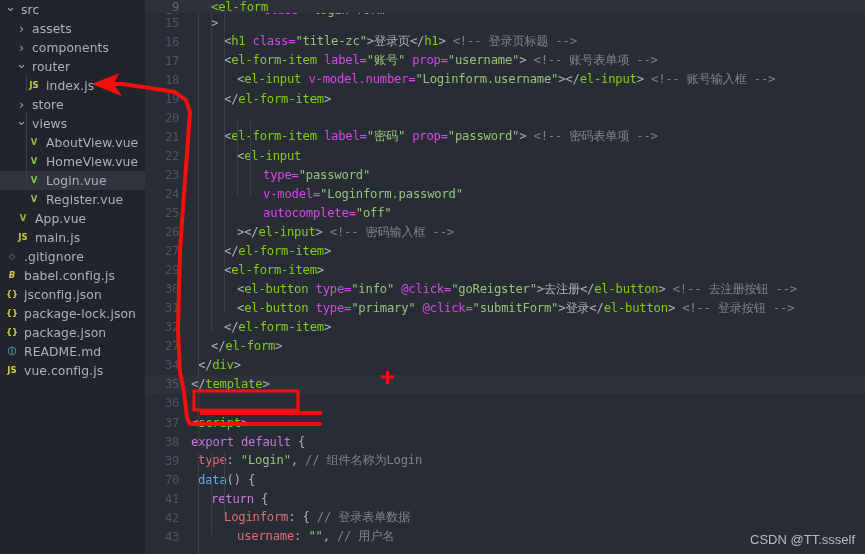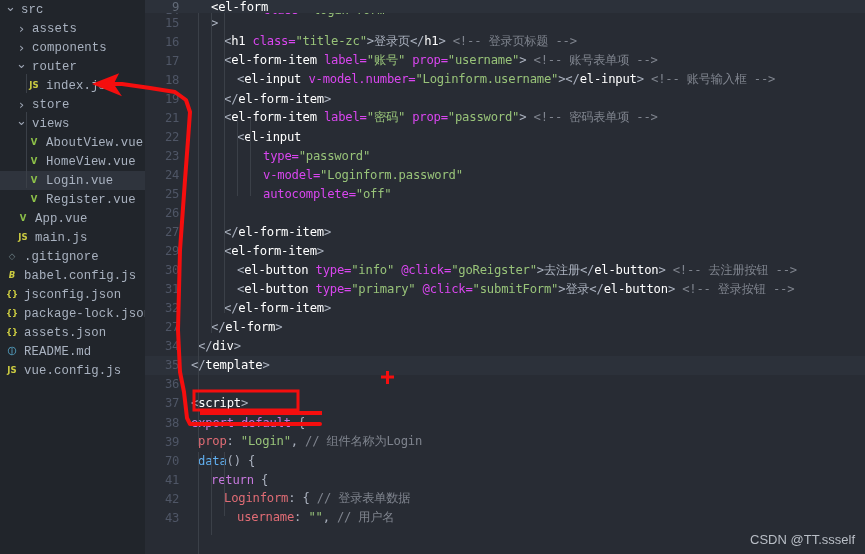--- a/index.html
+++ b/index.html
@@ -53,21 +53,20 @@
     text-align: center;
     font-size: 8.5px;
     font-weight: bold;
     font-family: "DejaVu Sans", sans-serif;
     line-height: 1;
   }
   .tree-row .label {
     padding-left: 4px;
     font-size: 12.3px;
     letter-spacing: 0.1px;
-    font-family: Liberation Mono, monospace;
   }
   .ic-js { color: #cbcb41; font-size: 8px; }
   .ic-vue { color: #8dc149; font-size: 12px; }
   .ic-json { color: #cbcb41; font-size: 11px; }
   .ic-md { color: #519aba; font-size: 11px; }
   .ic-babel { color: #cbcb41; font-size: 11px; font-style: italic; }
   .ic-git { color: #6d8086; font-size: 11px; }
   
   .guide {
     position: absolute;
@@ -149,21 +148,21 @@
 
   
   .ind {
     position: absolute;
     width: 1px;
     background: #3b4048;
     z-index: 1;
   }
 
   
-  .t-tag   { color: #ffffff; text-align: right; }
+  .t-tag   { color: #84cc16; text-align: right; }
   .t-punc  { color: #abb2bf; }
   .t-attr  { color: #d946ef; }
   .t-str   { color: #98c379; }
   .t-cmt   { color: #7f848e; }
   .t-kw    { color: #c678dd; }
   .t-fn    { color: #61afef; }
   .t-prop  { color: #e06c75; }
   .t-txt   { color: #abb2bf; }
   .anno-svg { position: absolute; left: 0; top: 0; z-index: 30; pointer-events: none; }
 
@@ -265,21 +264,21 @@
           <span class="label">jsconfig.json</span>
         </div>
         <div class="tree-row">
           <span style="display: inline-block; flex: 0 0 auto; width: 4px;"></span>
           <span class="ficon ic-json">{}</span>
           <span class="label">package-lock.json</span>
         </div>
         <div class="tree-row">
           <span style="display: inline-block; flex: 0 0 auto; width: 4px;"></span>
           <span class="ficon ic-json">{}</span>
-          <span class="label">assets.json</span>
+          <span class="label">package.json</span>
         </div>
         <div class="tree-row">
           <span style="display: inline-block; flex: 0 0 auto; width: 4px;"></span>
           <span class="ficon ic-md">ⓘ</span>
           <span class="label">README.md</span>
         </div>
         <div class="tree-row">
           <span style="display: inline-block; flex: 0 0 auto; width: 4px;"></span>
           <span class="ficon ic-js">JS</span>
           <span class="label">vue.config.js</span>
@@ -300,38 +299,39 @@
     <div class="ind" style="left:53px; top:452px; height:102px;"></div>
     <div class="ind" style="left:66px; top:452px; height:83px;"></div>
     <div class="ind" style="left:79px; top:452px; height:64px;"></div>
 
     <div class="code-layer" id="code-layer" style="top: 13px;">
         <div class="line"><span class="ln">15</span><span class="code" style="padding-left: 20px;"><span class="t-punc">&gt;</span></span></div>
         <div class="line"><span class="ln">16</span><span class="code" style="padding-left: 33px;"><span class="t-punc">&lt;</span><span class="t-tag">h1</span><span class="t-txt"> </span><span class="t-attr">class=</span><span class="t-str">"title-zc"</span><span class="t-punc">&gt;</span><span class="t-txt">登录页</span><span class="t-punc">&lt;/</span><span class="t-tag">h1</span><span class="t-punc">&gt;</span><span class="t-txt"> </span><span class="t-cmt">&lt;!-- 登录页标题 --&gt;</span></span></div>
         <div class="line"><span class="ln">17</span><span class="code" style="padding-left: 33px;"><span class="t-punc">&lt;</span><span class="t-tag">el-form-item</span><span class="t-txt"> </span><span class="t-attr">label=</span><span class="t-str">"账号"</span><span class="t-txt"> </span><span class="t-attr">prop=</span><span class="t-str">"username"</span><span class="t-punc">&gt;</span><span class="t-txt"> </span><span class="t-cmt">&lt;!-- 账号表单项 --&gt;</span></span></div>
         <div class="line"><span class="ln">18</span><span class="code" style="padding-left: 46px;"><span class="t-punc">&lt;</span><span class="t-tag">el-input</span><span class="t-txt"> </span><span class="t-attr">v-model.number=</span><span class="t-str">"Loginform.username"</span><span class="t-punc">&gt;</span><span class="t-punc">&lt;/</span><span class="t-tag">el-input</span><span class="t-punc">&gt;</span><span class="t-txt"> </span><span class="t-cmt">&lt;!-- 账号输入框 --&gt;</span></span></div>
         <div class="line"><span class="ln">19</span><span class="code" style="padding-left: 33px;"><span class="t-punc">&lt;/</span><span class="t-tag">el-form-item</span><span class="t-punc">&gt;</span></span></div>
+        <div class="line"><span class="ln">20</span><span class="code" style="padding-left: 33px;"></span></div>
         <div class="line"><span class="ln">21</span><span class="code" style="padding-left: 33px;"><span class="t-punc">&lt;</span><span class="t-tag">el-form-item</span><span class="t-txt"> </span><span class="t-attr">label=</span><span class="t-str">"密码"</span><span class="t-txt"> </span><span class="t-attr">prop=</span><span class="t-str">"password"</span><span class="t-punc">&gt;</span><span class="t-txt"> </span><span class="t-cmt">&lt;!-- 密码表单项 --&gt;</span></span></div>
         <div class="line"><span class="ln">22</span><span class="code" style="padding-left: 46px;"><span class="t-punc">&lt;</span><span class="t-tag">el-input</span></span></div>
         <div class="line"><span class="ln">23</span><span class="code" style="padding-left: 72px;"><span class="t-attr">type=</span><span class="t-str">"password"</span></span></div>
         <div class="line"><span class="ln">24</span><span class="code" style="padding-left: 72px;"><span class="t-attr">v-model=</span><span class="t-str">"Loginform.password"</span></span></div>
         <div class="line"><span class="ln">25</span><span class="code" style="padding-left: 72px;"><span class="t-attr">autocomplete=</span><span class="t-str">"off"</span></span></div>
-        <div class="line"><span class="ln">26</span></div>
+        <div class="line"><span class="ln">26</span><span class="code" style="padding-left: 46px;"><span class="t-punc">&gt;</span><span class="t-punc">&lt;/</span><span class="t-tag">el-input</span><span class="t-punc">&gt;</span><span class="t-txt"> </span><span class="t-cmt">&lt;!-- 密码输入框 --&gt;</span></span></div>
         <div class="line"><span class="ln">27</span><span class="code" style="padding-left: 33px;"><span class="t-punc">&lt;/</span><span class="t-tag">el-form-item</span><span class="t-punc">&gt;</span></span></div>
         <div class="line"><span class="ln">29</span><span class="code" style="padding-left: 33px;"><span class="t-punc">&lt;</span><span class="t-tag">el-form-item</span><span class="t-punc">&gt;</span></span></div>
         <div class="line"><span class="ln">30</span><span class="code" style="padding-left: 46px;"><span class="t-punc">&lt;</span><span class="t-tag">el-button</span><span class="t-txt"> </span><span class="t-attr">type=</span><span class="t-str">"info"</span><span class="t-txt"> </span><span class="t-attr">@click=</span><span class="t-str">"goReigster"</span><span class="t-punc">&gt;</span><span class="t-txt">去注册</span><span class="t-punc">&lt;/</span><span class="t-tag">el-button</span><span class="t-punc">&gt;</span><span class="t-txt"> </span><span class="t-cmt">&lt;!-- 去注册按钮 --&gt;</span></span></div>
         <div class="line"><span class="ln">31</span><span class="code" style="padding-left: 46px;"><span class="t-punc">&lt;</span><span class="t-tag">el-button</span><span class="t-txt"> </span><span class="t-attr">type=</span><span class="t-str">"primary"</span><span class="t-txt"> </span><span class="t-attr">@click=</span><span class="t-str">"submitForm"</span><span class="t-punc">&gt;</span><span class="t-txt">登录</span><span class="t-punc">&lt;/</span><span class="t-tag">el-button</span><span class="t-punc">&gt;</span><span class="t-txt"> </span><span class="t-cmt">&lt;!-- 登录按钮 --&gt;</span></span></div>
         <div class="line"><span class="ln">32</span><span class="code" style="padding-left: 33px;"><span class="t-punc">&lt;/</span><span class="t-tag">el-form-item</span><span class="t-punc">&gt;</span></span></div>
         <div class="line"><span class="ln">27</span><span class="code" style="padding-left: 20px;"><span class="t-punc">&lt;/</span><span class="t-tag">el-form</span><span class="t-punc">&gt;</span></span></div>
         <div class="line"><span class="ln">34</span><span class="code" style="padding-left: 7px;"><span class="t-punc">&lt;/</span><span class="t-tag">div</span><span class="t-punc">&gt;</span></span></div>
         <div class="line cur"><span class="ln">35</span><span class="code"><span class="t-punc">&lt;/</span><span class="t-tag">template</span><span class="t-punc">&gt;</span></span></div>
         <div class="line"><span class="ln">36</span><span class="code"></span></div>
         <div class="line"><span class="ln">37</span><span class="code"><span class="t-punc">&lt;</span><span class="t-tag">script</span><span class="t-punc">&gt;</span></span></div>
         <div class="line"><span class="ln">38</span><span class="code"><span class="t-kw">export</span><span class="t-txt"> </span><span class="t-kw">default</span><span class="t-txt"> </span><span class="t-punc">{</span></span></div>
-        <div class="line"><span class="ln">39</span><span class="code" style="padding-left: 7px;"><span class="t-prop">prop</span><span class="t-punc">: </span><span class="t-str">"Login"</span><span class="t-punc">, </span><span class="t-cmt">// 组件名称为Login</span></span></div>
+        <div class="line"><span class="ln">39</span><span class="code" style="padding-left: 7px;"><span class="t-prop">type</span><span class="t-punc">: </span><span class="t-str">"Login"</span><span class="t-punc">, </span><span class="t-cmt">// 组件名称为Login</span></span></div>
         <div class="line"><span class="ln">70</span><span class="code" style="padding-left: 7px;"><span class="t-fn">data</span><span class="t-punc">() {</span></span></div>
         <div class="line"><span class="ln">41</span><span class="code" style="padding-left: 20px;"><span class="t-kw">return</span><span class="t-punc"> {</span></span></div>
         <div class="line"><span class="ln">42</span><span class="code" style="padding-left: 33px;"><span class="t-prop">Loginform</span><span class="t-punc">: { </span><span class="t-cmt">// 登录表单数据</span></span></div>
         <div class="line"><span class="ln">43</span><span class="code" style="padding-left: 46px;"><span class="t-prop">username</span><span class="t-punc">: </span><span class="t-str">""</span><span class="t-punc">, </span><span class="t-cmt">// 用户名</span></span></div>
       </div>
 
     <div class="sticky-partial">
       <div class="inner" id="sticky-partial-inner">
           <span class="ln">14</span>
           <span class="code" style="padding-left: 72px;"><span class="t-attr">class=</span><span class="t-str">"login-form"</span></span>

